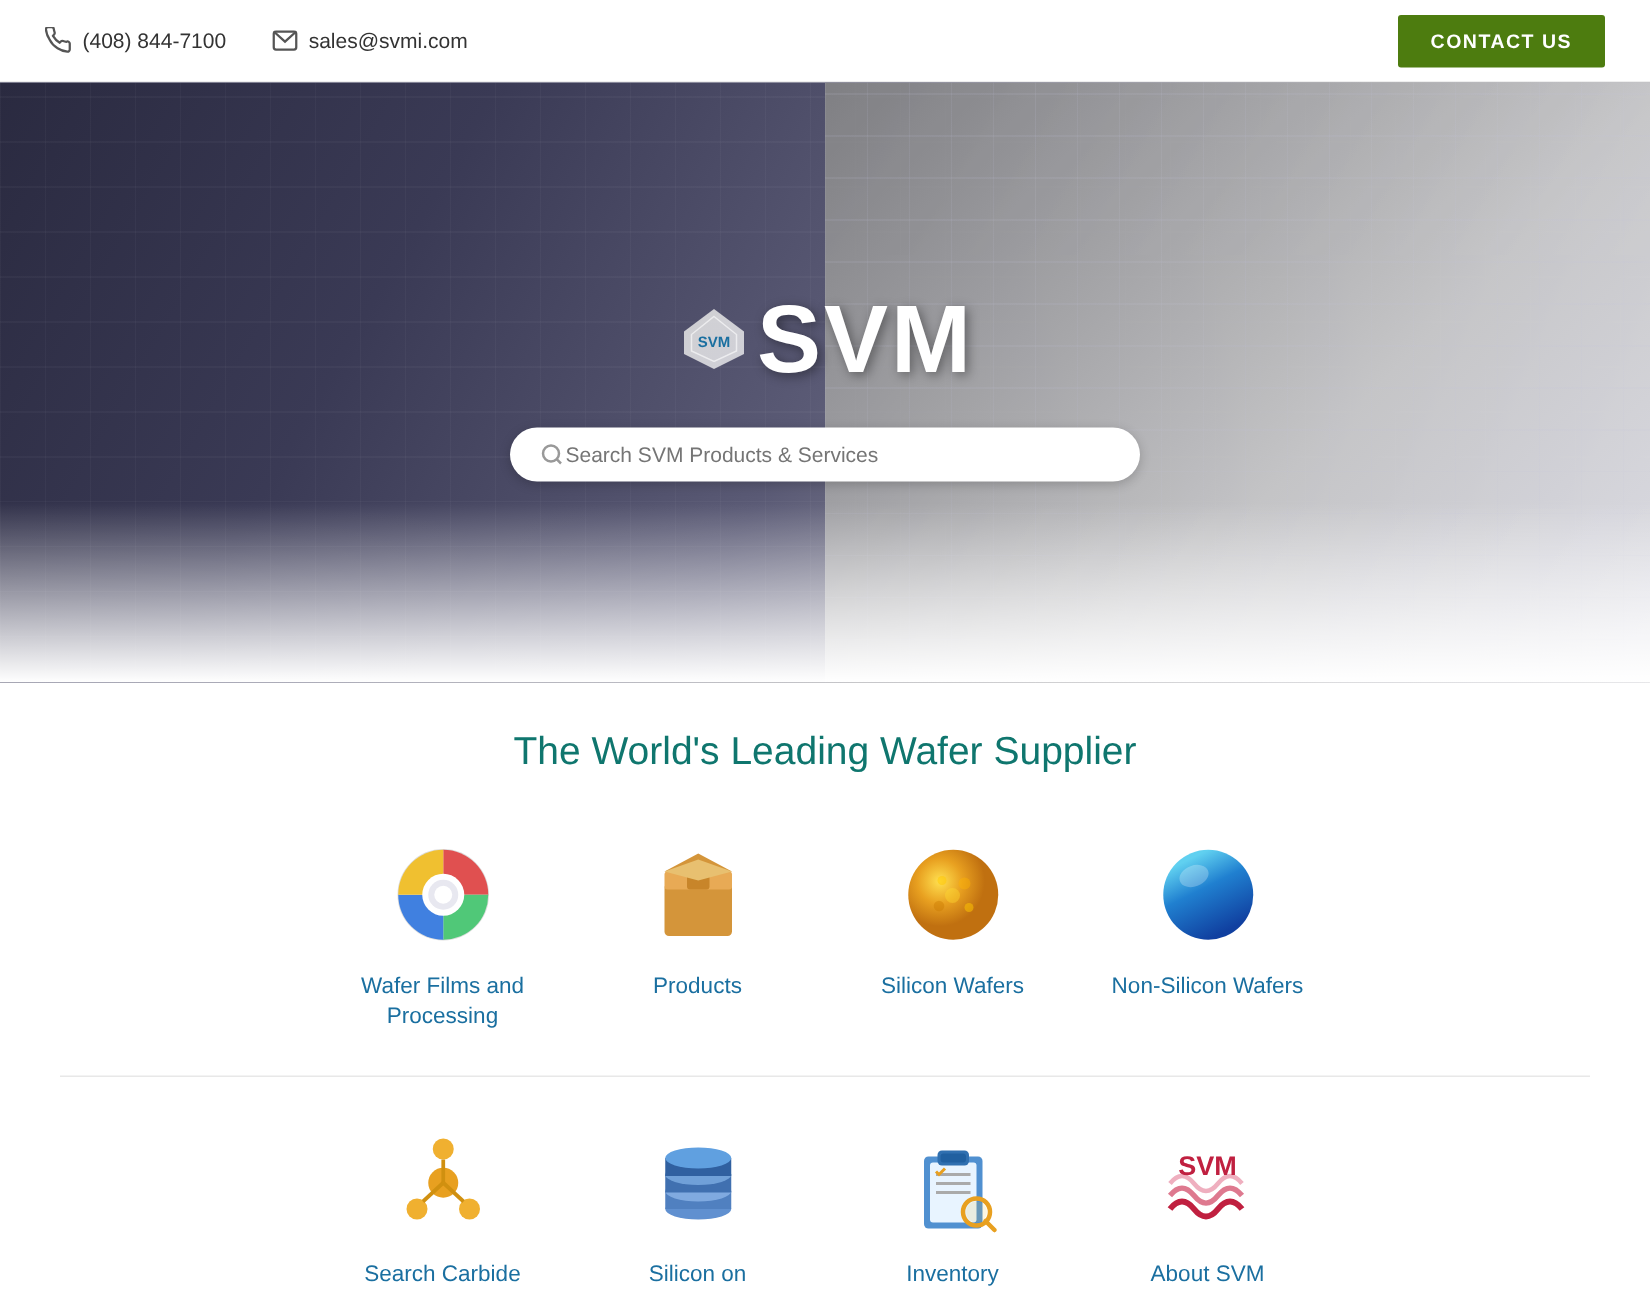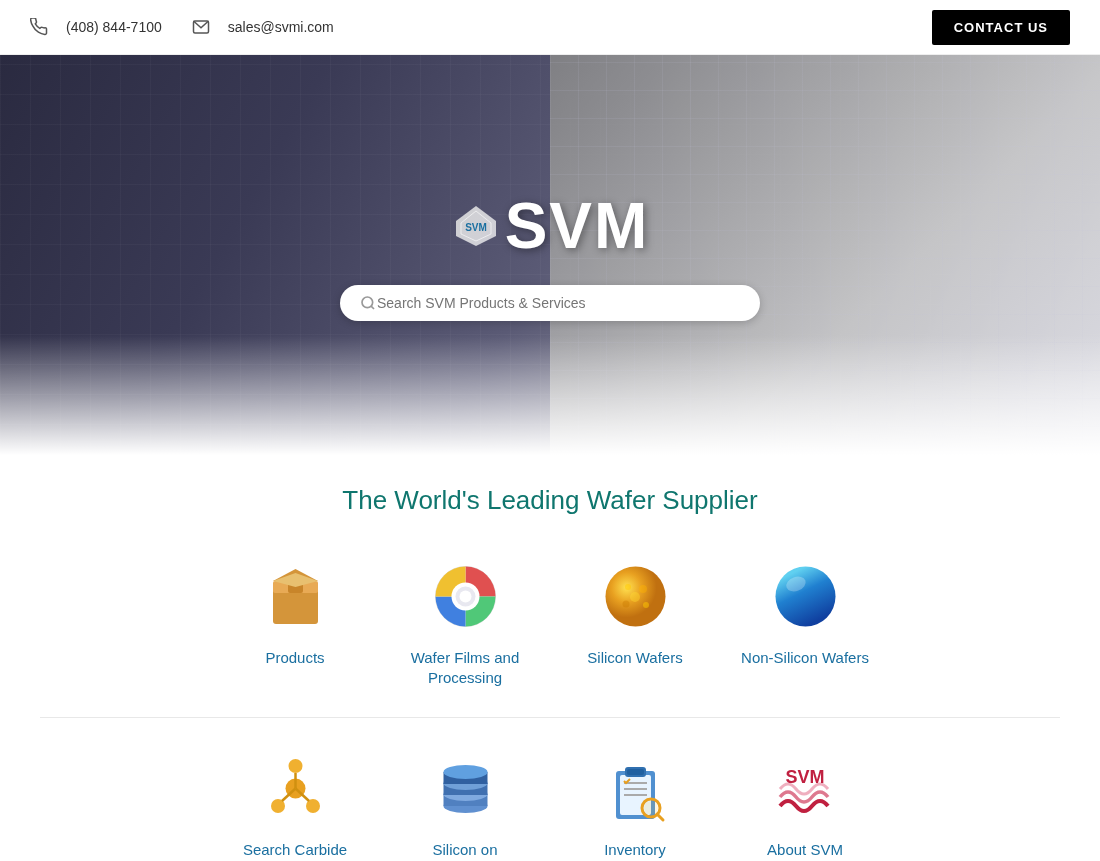--- a/index.html
+++ b/index.html
@@ -15,29 +15,29 @@
       border-bottom: 1px solid #eee;
     }
     .top-bar-left {
       display: flex;
       align-items: center;
       gap: 30px;
     }
     .contact-info {
       display: flex;
       align-items: center;
-      gap: 18px;
+      gap: 7px;
       font-size: 14px;
       color: #333;
     }
     .top-bar-right {
       margin-left: auto;
     }
     .contact-btn {
-      background: #000000;
+      background: #4d7c0f;
       color: #fff;
       border: none;
       padding: 10px 22px;
       font-size: 13px;
       font-weight: bold;
       letter-spacing: 1px;
       cursor: pointer;
       border-radius: 2px;
     }
 
@@ -238,47 +238,47 @@
 
 <div class="tagline-section">
   <p class="tagline">The World's Leading Wafer Supplier</p>
 </div>
 
 <div class="icon-grid">
 
   <div class="icon-item">
     <div class="icon-img">
       <svg width="75" height="75" viewBox="0 0 75 75">
+        <circle cx="37.5" cy="37.5" r="30" fill="#fff" stroke="#ddd" stroke-width="1"></circle>
+
+        <path d="M37.5 37.5 L37.5 7.5 A30 30 0 0 1 67.5 37.5 Z" fill="#e05050"></path>
+        <path d="M37.5 37.5 L67.5 37.5 A30 30 0 0 1 37.5 67.5 Z" fill="#50c878"></path>
+        <path d="M37.5 37.5 L37.5 67.5 A30 30 0 0 1 7.5 37.5 Z" fill="#4080e0"></path>
+        <path d="M37.5 37.5 L7.5 37.5 A30 30 0 0 1 37.5 7.5 Z" fill="#f0c030"></path>
+        <circle cx="37.5" cy="37.5" r="14" fill="#fff"></circle>
+
+        <circle cx="37.5" cy="37.5" r="10" fill="#e8e8f0"></circle>
+        <circle cx="37.5" cy="37.5" r="6" fill="#fff"></circle>
+      </svg>
+    </div>
+    <span class="icon-label">Wafer Films and Processing</span>
+  </div>
+
+  <div class="icon-item">
+    <div class="icon-img">
+      <svg width="75" height="75" viewBox="0 0 75 75">
 
         <rect x="15" y="30" width="45" height="35" rx="3" fill="#d4953a"></rect>
         <rect x="15" y="22" width="45" height="12" rx="2" fill="#e8aa55"></rect>
         <rect x="30" y="22" width="15" height="12" rx="2" fill="#c8852a"></rect>
         <polygon points="15,22 37.5,10 60,22" fill="#d4953a"></polygon>
         <polygon points="15,22 37.5,14 60,22 37.5,28" fill="#e8c070"></polygon>
       </svg>
     </div>
     <span class="icon-label">Products</span>
-  </div>
-
-  <div class="icon-item">
-    <div class="icon-img">
-      <svg width="75" height="75" viewBox="0 0 75 75">
-        <circle cx="37.5" cy="37.5" r="30" fill="#fff" stroke="#ddd" stroke-width="1"></circle>
-
-        <path d="M37.5 37.5 L37.5 7.5 A30 30 0 0 1 67.5 37.5 Z" fill="#e05050"></path>
-        <path d="M37.5 37.5 L67.5 37.5 A30 30 0 0 1 37.5 67.5 Z" fill="#50c878"></path>
-        <path d="M37.5 37.5 L37.5 67.5 A30 30 0 0 1 7.5 37.5 Z" fill="#4080e0"></path>
-        <path d="M37.5 37.5 L7.5 37.5 A30 30 0 0 1 37.5 7.5 Z" fill="#f0c030"></path>
-        <circle cx="37.5" cy="37.5" r="14" fill="#fff"></circle>
-
-        <circle cx="37.5" cy="37.5" r="10" fill="#e8e8f0"></circle>
-        <circle cx="37.5" cy="37.5" r="6" fill="#fff"></circle>
-      </svg>
-    </div>
-    <span class="icon-label">Wafer Films and Processing</span>
   </div>
 
   <div class="icon-item">
     <div class="icon-img">
       <svg width="75" height="75" viewBox="0 0 75 75">
         <defs>
           <radialGradient id="goldGrad" cx="35%" cy="35%">
             <stop offset="0%" style="stop-color:#ffe050"></stop>
             <stop offset="50%" style="stop-color:#e8a020"></stop>
             <stop offset="100%" style="stop-color:#c07010"></stop>

